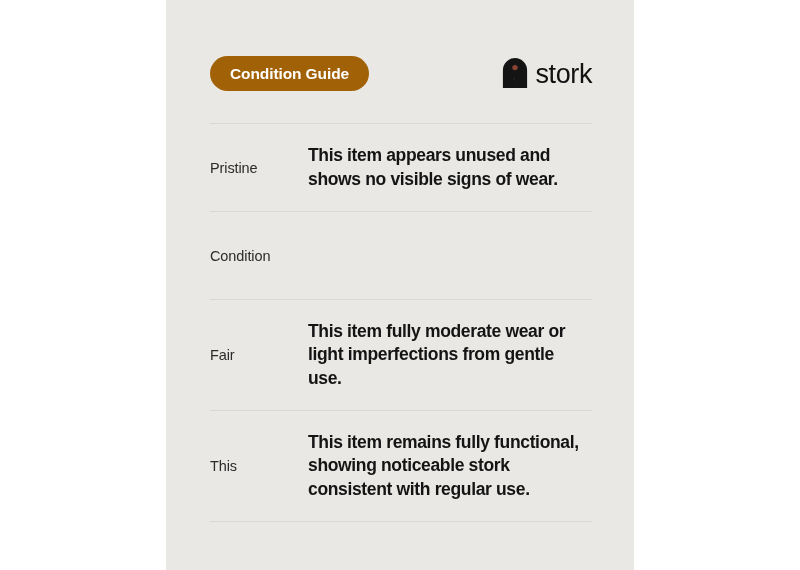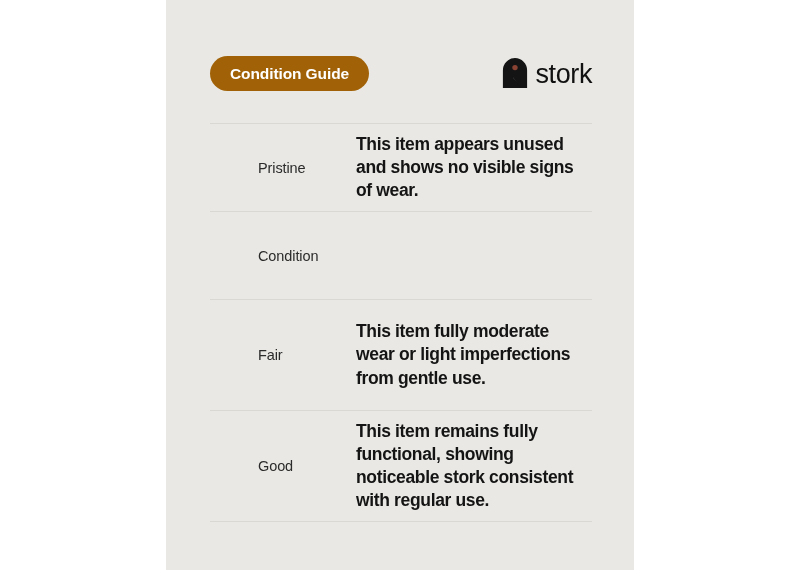--- a/index.html
+++ b/index.html
@@ -101,21 +101,20 @@
     display: flex;
     align-items: center;
     box-sizing: border-box;
   }
   .row-label {
     width: 98px;
     flex: 0 0 98px;
     font-size: 14.5px;
     color: #2b2b2b;
     letter-spacing: -0.1px;
-    margin-left: 48px;
   }
   .row-desc {
     flex: 1 1 auto;
     font-size: 17.5px;
     font-weight: bold;
     color: #141414;
     line-height: 1.32;
     letter-spacing: -0.35px;
     padding-right: 2px;
   }
@@ -157,21 +156,21 @@
         </div>
 
         <div class="divider"></div>
         <div class="row row-3line">
           <div class="row-label">Fair</div>
           <div class="row-desc">This item fully moderate wear or light imperfections from gentle use.</div>
         </div>
 
         <div class="divider"></div>
         <div class="row row-3line">
-          <div class="row-label">Good</div>
+          <div class="row-label">This</div>
           <div class="row-desc">This item remains fully functional, showing noticeable stork consistent with regular use.</div>
         </div>
 
         <div class="divider"></div>
 
       </div>
     </div>
   </div>
 </div>
 

